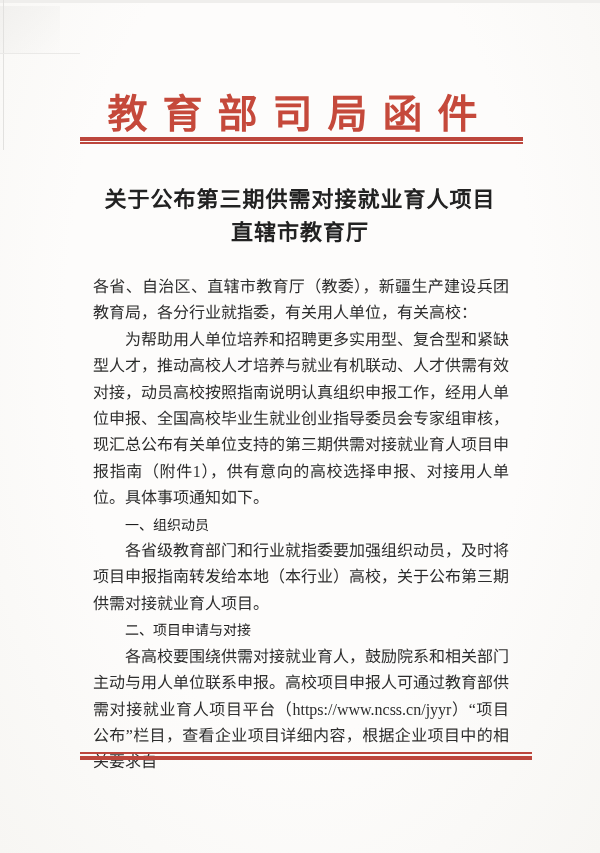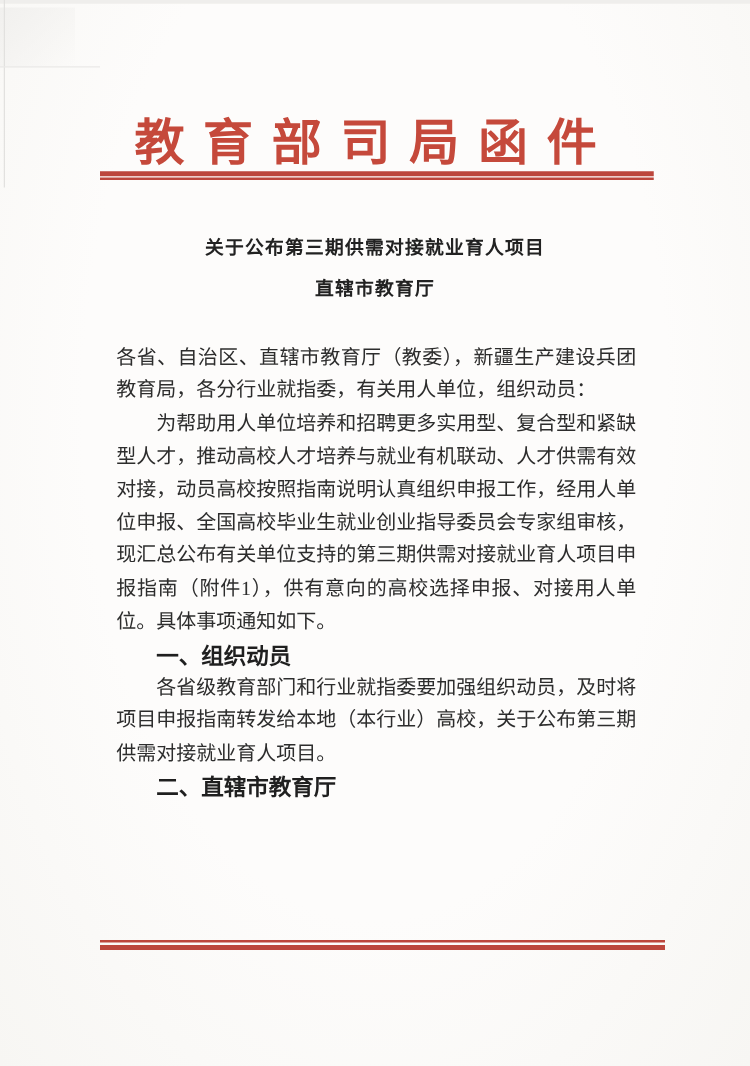--- a/index.html
+++ b/index.html
@@ -35,38 +35,38 @@
     box-sizing:border-box;
     white-space:nowrap;
   }
   .rule{position:absolute;left:80px;width:443px;}
   .rule-top{top:137px;height:1px;border-top:4px solid var(--rule);border-bottom:2px solid var(--rule);}
   .rule-bottom{top:752px;height:2px;border-top:2px solid var(--rule);border-bottom:4px solid var(--rule);width:452px;}
 
   .doc-title{
     position:absolute;top:183px;left:0;width:100%;
     margin:0;text-align:center;
-    font-size:15px;font-weight:bold;color:#222;
+    font-size:22px;font-weight:bold;color:#222;
     line-height:33px;letter-spacing:1px;
   }
   .doc-title .t-line{display:block;}
 
   .body-text{
     position:absolute;top:274px;left:93px;width:416px;
     font-size:16px;line-height:26.4px;
     text-align:justify;
     text-justify:inter-ideograph;
   }
   .body-text p{margin:0;}
   .para{text-indent:32px;}
   .heading{
     text-indent:32px;
-    font-weight:bold;
+    font-weight:normal;
     font-family:"Liberation Sans","DejaVu Sans",sans-serif;
-    font-size:18px;
+    font-size:14px;
     color:#1f1f1f;
   }
 </style>
 </head>
 <body>
 
 <div class="page">
 
   <div class="scan-top-band"></div>
   <div class="scan-smudge"></div>
@@ -76,22 +76,23 @@
   <div class="letterhead">教育部司局函件</div>
 
   <div class="rule rule-top"></div>
 
   <h1 class="doc-title">
     <span class="t-line">关于公布第三期供需对接就业育人项目</span>
     <span class="t-line">直辖市教育厅</span>
   </h1>
 
   <div class="body-text">
-    <p class="salutation">各省、自治区、直辖市教育厅（教委），新疆生产建设兵团教育局，各分行业就指委，有关用人单位，组织动员：</p>
+    <p class="salutation">各省、自治区、直辖市教育厅（教委），新疆生产建设兵团教育局，各分行业就指委，有关用人单位，有关高校：</p>
     <p class="para">为帮助用人单位培养和招聘更多实用型、复合型和紧缺型人才，推动高校人才培养与就业有机联动、人才供需有效对接，动员高校按照指南说明认真组织申报工作，经用人单位申报、全国高校毕业生就业创业指导委员会专家组审核，现汇总公布有关单位支持的第三期供需对接就业育人项目申报指南（附件1），供有意向的高校选择申报、对接用人单位。具体事项通知如下。</p>
     <p class="heading">一、组织动员</p>
     <p class="para">各省级教育部门和行业就指委要加强组织动员，及时将项目申报指南转发给本地（本行业）高校，关于公布第三期供需对接就业育人项目。</p>
-    <p class="heading">二、直辖市教育厅</p>
+    <p class="heading">二、项目申请与对接</p>
+    <p class="para">各高校要围绕供需对接就业育人，鼓励院系和相关部门主动与用人单位联系申报。高校项目申报人可通过教育部供需对接就业育人项目平台（https://www.ncss.cn/jyyr）“项目公布”栏目，查看企业项目详细内容，根据企业项目中的相关要求自</p>
   </div>
 
   <div class="rule rule-bottom"></div>
 
 </div>
 
 </body></html>

